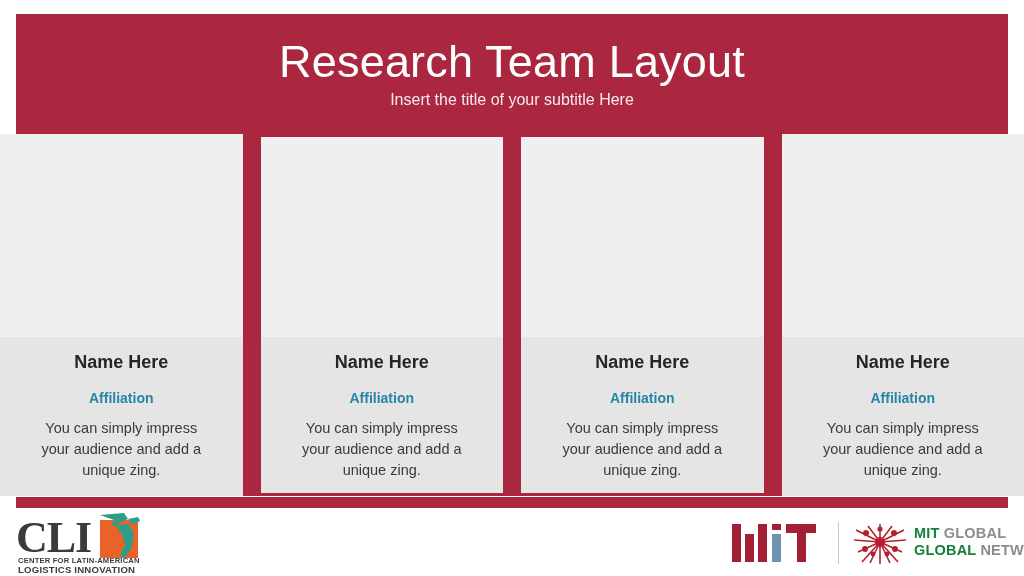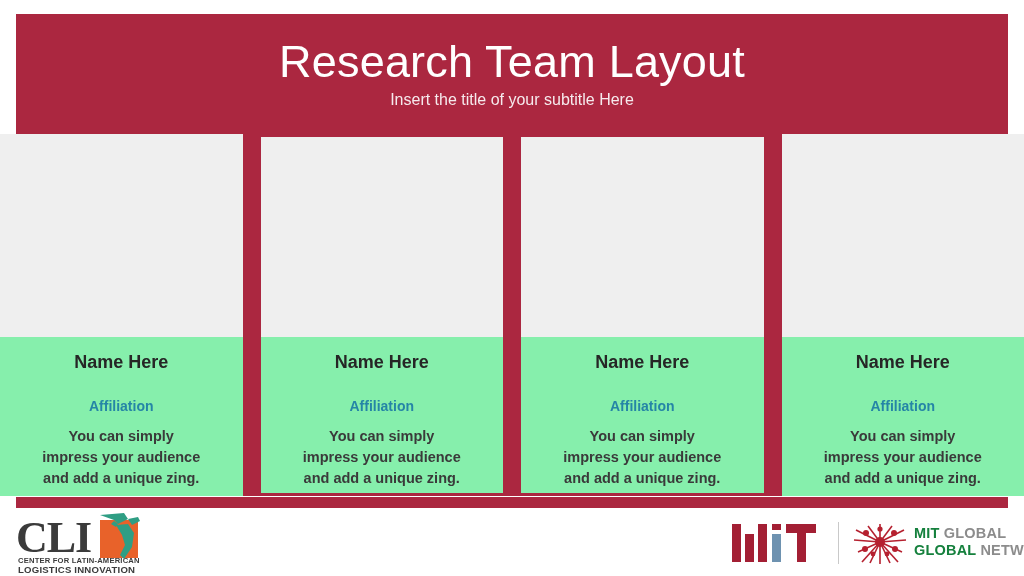--- a/index.html
+++ b/index.html
@@ -61,41 +61,41 @@
   .card-photo {
     height: 200px;
     background: #efefef;
     flex: 0 0 200px;
   }
   .card.edge-left .card-photo,
   .card.edge-right .card-photo { height: 203px; flex-basis: 203px; }
 
   .card-body {
     flex: 1 1 auto;
-    background: #86efac;
+    background: #e5e5e5;
     padding: 14px 14px 10px 14px;
     text-align: center;
     display: flex; flex-direction: column; align-items: center;
   }
   .card-name {
     font-size: 18px;
     font-weight: bold;
     color: #262626;
     line-height: 22px;
   }
   .card-affiliation {
     font-size: 14px;
     font-weight: bold;
     color: #2585a6;
     line-height: 18px;
-    margin-top: 24px;
+    margin-top: 16px;
   }
   .card-desc {
     font-size: 14.5px;
-    font-weight: 700;
+    font-weight: 400;
     color: #3a3a3a;
     line-height: 21px;
     margin-top: 11px;
     max-width: 160px;
   }
 
   
   .footer-bar {
     position: absolute;
     left: 16px; top: 497px;

